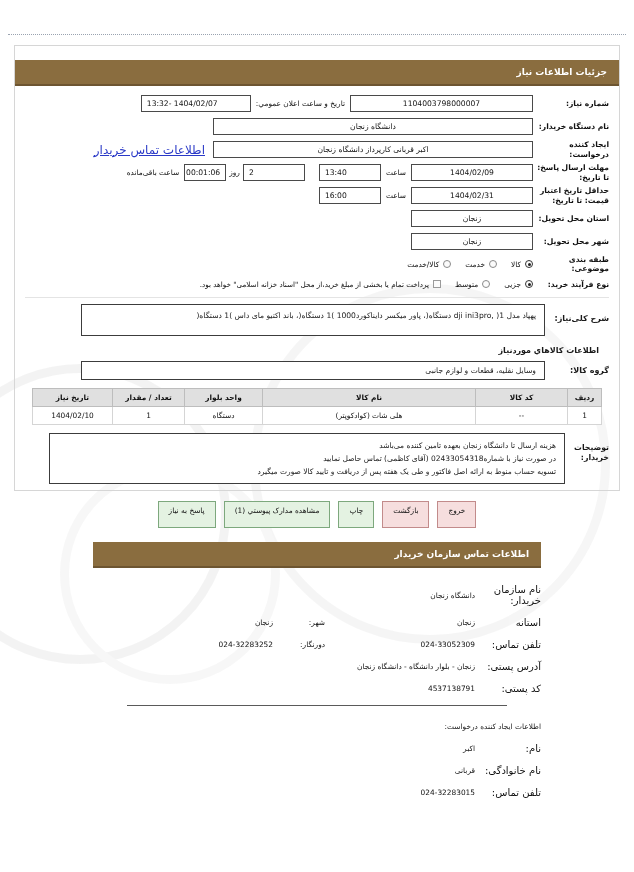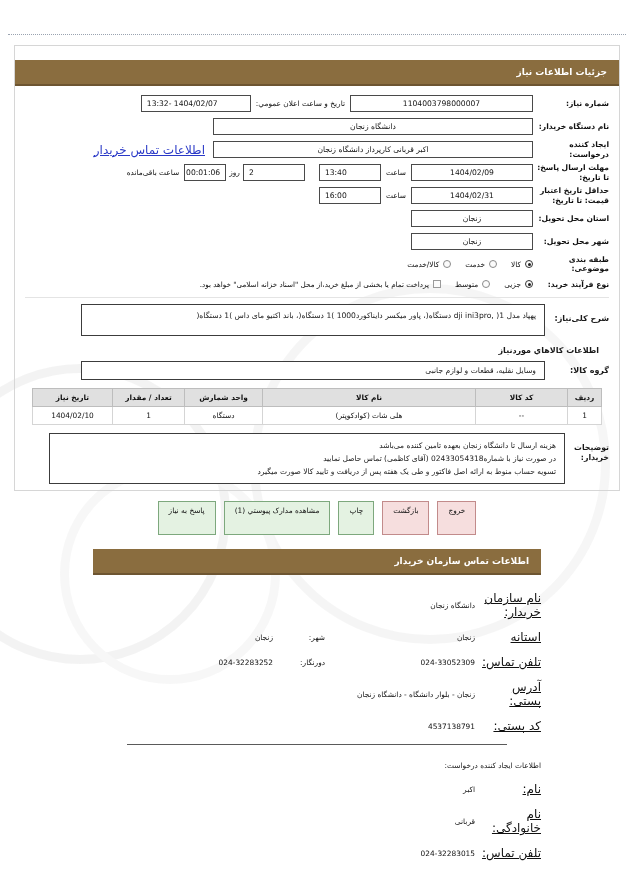--- a/index.html
+++ b/index.html
@@ -205,34 +205,34 @@
 
   
   .btn-row {
     display: flex; justify-content: center; align-items: center;
     gap: 8px; margin: 10px 0 14px 0;
   }
   .btn {
     border: 1px solid #7da87d;
     background: #e4f2e2;
     font-size: 7.4px; color: #111;
-    padding: 3px 10px; height: 34px; line-height: 11px;
+    padding: 3px 10px; height: 27px; line-height: 11px;
     cursor: pointer; white-space: nowrap; text-align: center;
   }
   .btn.danger { border-color: #c28b8b; background: #f6dede; }
 
   
   .contact-wrap { margin: 8px 0 0 0; }
   .contact-body {
     width: 448px; margin: 0 auto; padding: 16px 0 4px 0;
   }
   .c-row { display: flex; align-items: center; margin-bottom: 11px; }
   .c-lbl {
     width: 66px; flex: 0 0 66px;
-    font-size: 12px; padding-left: 6px; color: #111; text-decoration: underline;
+    font-size: 10px; padding-left: 6px; color: #111;
   }
   .c-val { font-size: 7.4px; color: #111; width: 150px; text-align: right; }
   .c-lbl2 {
     width: 52px; flex: 0 0 52px;
     font-size: 7.4px; text-align: right; padding-left: 6px; color: #111;
   }
   .c-val2 { font-size: 7.4px; color: #111; text-align: right; }
   .hr-holder { display: flex; justify-content: center; }
   .hr-inner { width: 380px; border-top: 1px solid #5a5a5a; }
   .creator-head {
@@ -353,21 +353,21 @@
           <div class="group-lbl">گروه کالا:</div>
           <div class="group-box">وسایل  نقلیه، قطعات و لوازم جانبی</div>
         </div>
 
         <table class="items">
           <thead>
             <tr>
               <th style="width:34px">ردیف</th>
               <th style="width:92px">کد کالا</th>
               <th>نام کالا</th>
-              <th style="width:78px">واحد شمارش</th>
+              <th style="width:78px">واحد بلوار</th>
               <th style="width:72px">تعداد / مقدار</th>
               <th style="width:80px">تاریخ نیاز</th>
             </tr>
           </thead>
           <tbody>
             <tr>
               <td>1</td>
               <td>--</td>
               <td>هلی شات (کوادکوپتر)</td>
               <td>دستگاه</td>

